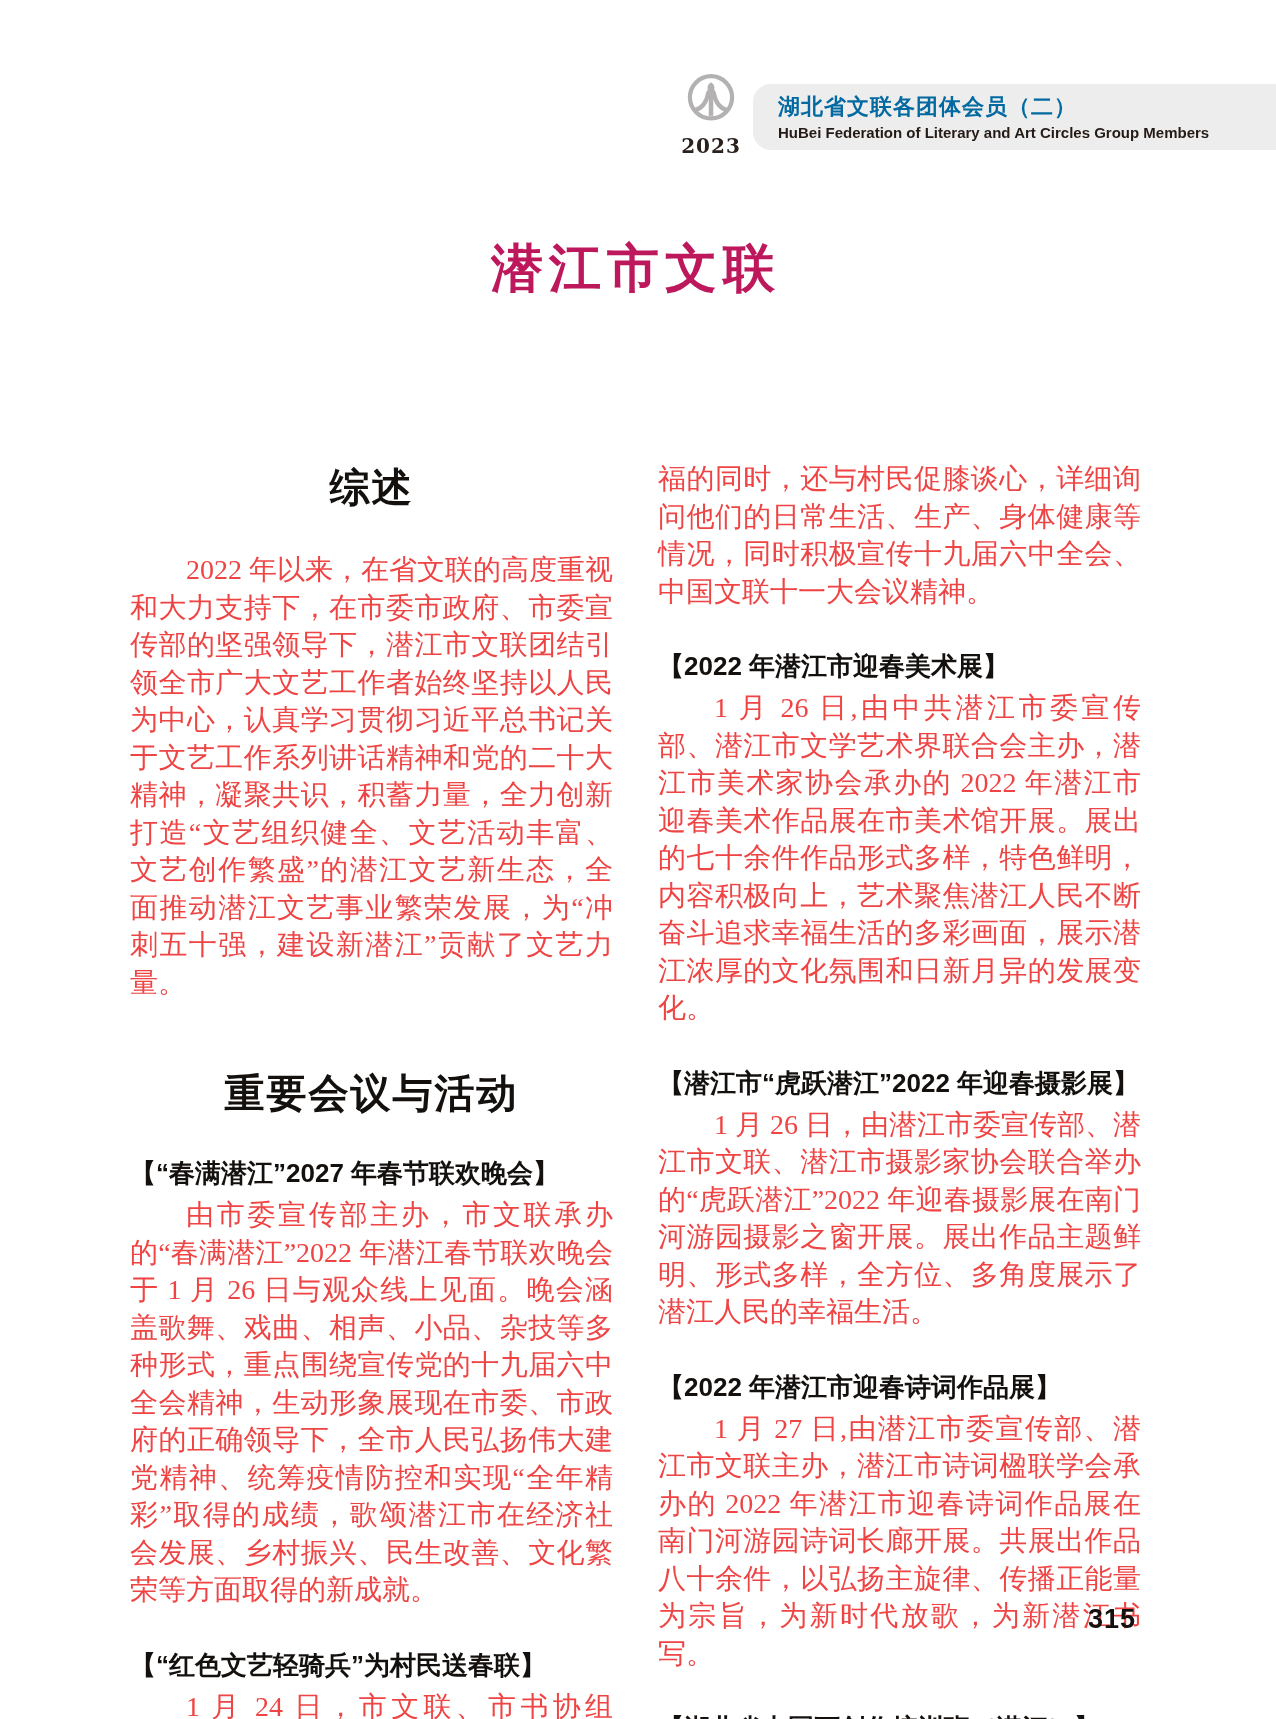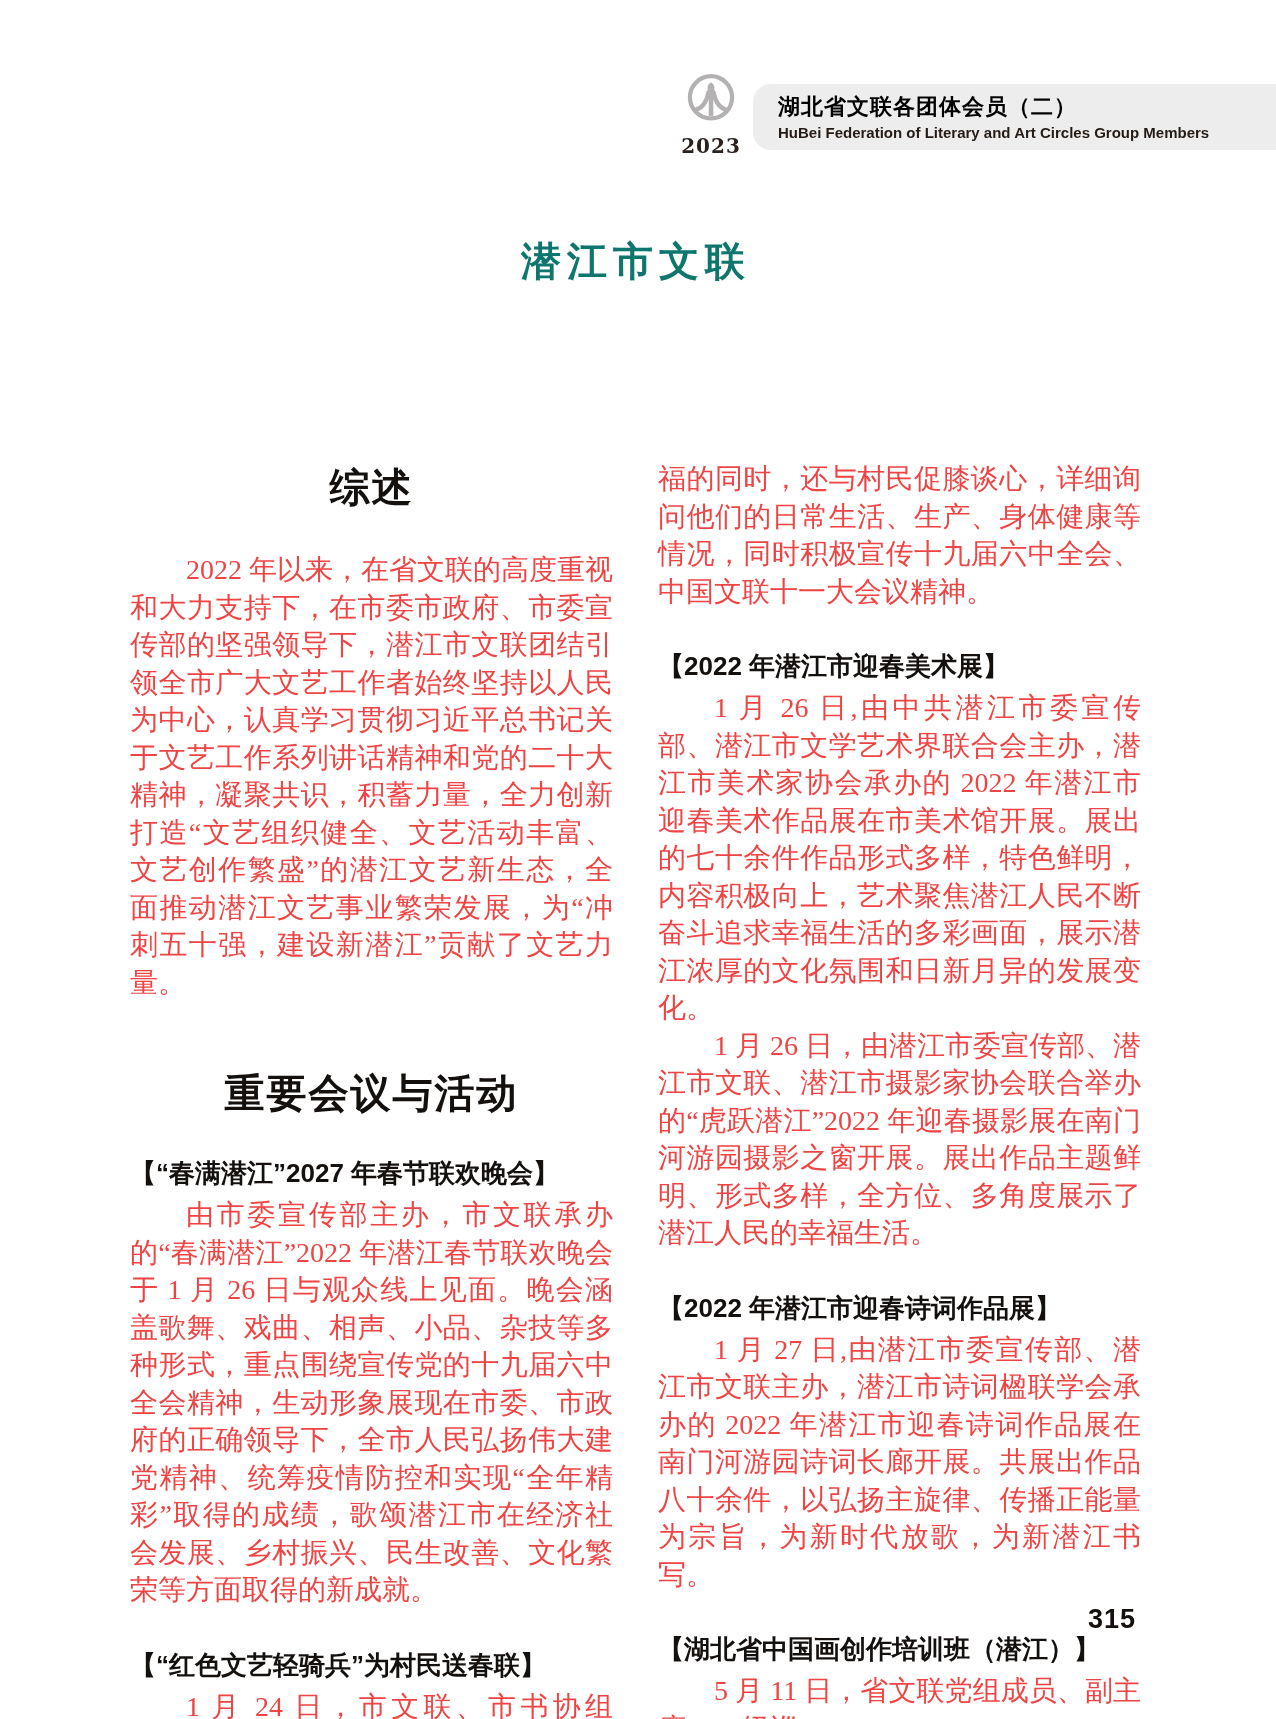--- a/index.html
+++ b/index.html
@@ -13,26 +13,26 @@
   .logo-block { position:absolute; left:678px; top:72px; width:66px; text-align:center; }
   .logo-year {
     font-family:"DejaVu Serif","Liberation Serif",serif;
     font-size:20px; font-weight:bold; letter-spacing:1px; color:#2a211c; margin-top:8px;
   }
   .header-banner {
     position:absolute; left:753px; top:84px; width:523px; height:66px;
     background:#ededed; border-radius:18px 0 0 18px; padding:8px 0 0 25px;
     font-family:"Liberation Sans","DejaVu Sans",sans-serif;
   }
-  .banner-zh { font-size:22px; font-weight:bold; color:#000000; letter-spacing:1px; }
+  .banner-zh { font-size:22px; font-weight:bold; color:#0369a1; letter-spacing:1px; }
   .banner-en { font-size:15px; font-weight:bold; color:#241b16; margin-top:2px; }
   
   .page-title {
     position:absolute; left:130px; top:234px; width:1012px; text-align:center;
-    font-size:40px; font-weight:bold; letter-spacing:6px; color:#0f766e;
+    font-size:52px; font-weight:bold; letter-spacing:6px; color:#be185d;
     font-family:"Liberation Serif","DejaVu Serif",serif;
   }
   
   .col { position:absolute; top:420px; width:483px; }
   .col-left  { left:130px; }
   .col-right { left:658px; }
   .section-heading {
     font-family:"Liberation Sans","DejaVu Sans",sans-serif;
     font-size:40px; font-weight:bold; text-align:center; line-height:48px; color:#14100e;
     letter-spacing:2px;
@@ -92,20 +92,21 @@
     <h3 class="article-heading">【“红色文艺轻骑兵”为村民送春联】</h3>
     <p class="body-para indent">1 月 24 日，市文联、市书协组织“红色文艺轻骑兵”小分队，为高石碑镇灰台村、窑岭村村民送春联送祝福。小分队深入到村组农户送去春联和春节祝</p>
   </div>
 
   <div class="col col-right">
     <p class="body-para first-right">福的同时，还与村民促膝谈心，详细询问他们的日常生活、生产、身体健康等情况，同时积极宣传十九届六中全会、中国文联十一大会议精神。</p>
 
     <h3 class="article-heading">【2022 年潜江市迎春美术展】</h3>
     <p class="body-para indent">1 月 26 日,由中共潜江市委宣传部、潜江市文学艺术界联合会主办，潜江市美术家协会承办的 2022 年潜江市迎春美术作品展在市美术馆开展。展出的七十余件作品形式多样，特色鲜明，内容积极向上，艺术聚焦潜江人民不断奋斗追求幸福生活的多彩画面，展示潜江浓厚的文化氛围和日新月异的发展变化。</p>
 
+    <h3 class="article-heading">【潜江市“虎跃潜江”2022 年迎春摄影展】</h3>
     <p class="body-para indent">1 月 26 日，由潜江市委宣传部、潜江市文联、潜江市摄影家协会联合举办的“虎跃潜江”2022 年迎春摄影展在南门河游园摄影之窗开展。展出作品主题鲜明、形式多样，全方位、多角度展示了潜江人民的幸福生活。</p>
 
     <h3 class="article-heading">【2022 年潜江市迎春诗词作品展】</h3>
     <p class="body-para indent">1 月 27 日,由潜江市委宣传部、潜江市文联主办，潜江市诗词楹联学会承办的 2022 年潜江市迎春诗词作品展在南门河游园诗词长廊开展。共展出作品八十余件，以弘扬主旋律、传播正能量为宗旨，为新时代放歌，为新潜江书写。</p>
 
     <h3 class="article-heading">【湖北省中国画创作培训班（潜江）】</h3>
     <p class="body-para indent">5 月 11 日，省文联党组成员、副主席、一级巡</p>
   </div>
 
   <div class="page-number">315</div>

